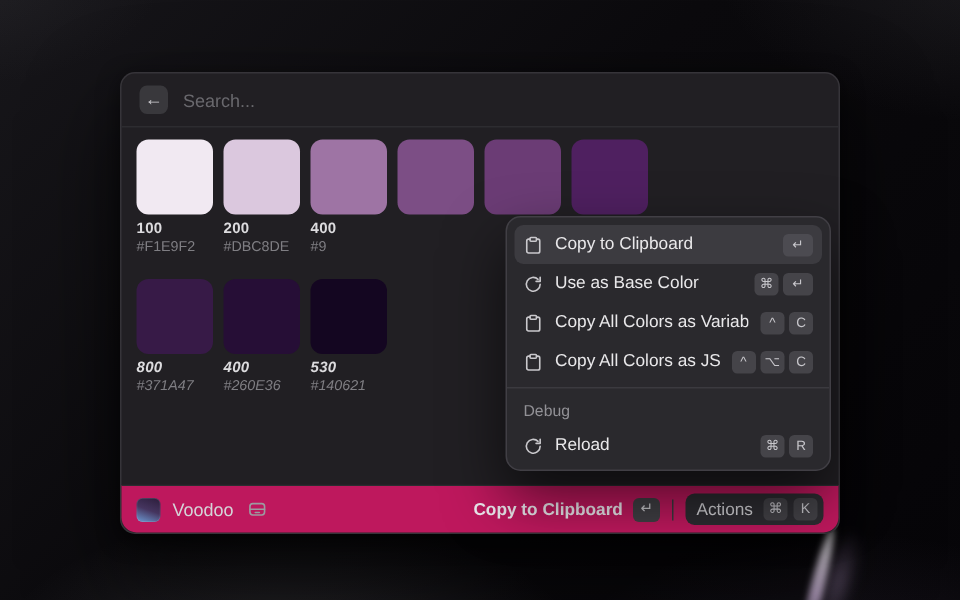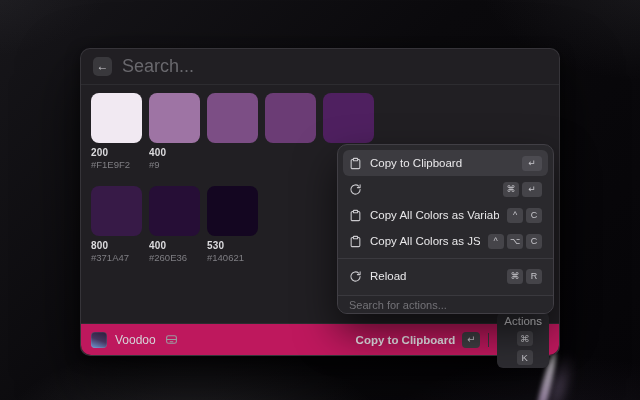--- a/index.html
+++ b/index.html
@@ -33,25 +33,25 @@
   }
   .header {
     height:36px; display:flex; align-items:center; padding:0 12px;
     border-bottom:1px solid #2d2c30;
   }
   .back-btn {
     width:19px; height:19px; border-radius:5px; background:#39383c;
     color:#cfced2; font-size:12px; line-height:19px; text-align:center;
     flex:0 0 auto; cursor:default;
   }
-  .search-ph { margin-left:10px; color:#69686d; font-size:18px; }
+  .search-ph { margin-left:10px; color:#69686d; font-size:12px; }
 
   .content { position:relative; padding:8px 10px 0; }
   .prow { display:flex; gap:7px; }
-  .prow.second { margin-top:16px; }
+  .prow.second { margin-top:16px;font-style:italic; }
   .cell { width:51px; }
   .sw { width:51px; height:50px; border-radius:8px; }
   .sw.sel { border:2px solid #ecebee; }
   .lbl { margin-top:4px; font-size:10px; font-weight:bold; color:#dcdbde; letter-spacing:0.2px; }
   .hex { margin-top:1px; font-size:9.5px; color:#7f7e83; }
 
   
   .menu {
     position:absolute; left:256px; top:95px; width:217px; height:170px;
     background:#2a292d; border:1px solid #413f45; border-radius:10px;
@@ -101,21 +101,21 @@
   .f-right { margin-left:auto; display:flex; align-items:center; }
   .f-primary { font-size:11.5px; font-weight:bold; color:#eceaee; }
   .f-key {
     min-width:18px; height:16px; padding:0 4px; margin-left:7px; border-radius:4px;
     background:#403f44; color:#c9c8cd; font-size:10px;
     display:flex; align-items:center; justify-content:center;
   }
   .f-div { width:1px; height:14px; background:#3a393e; margin:0 8px; }
   .actions-group {
     display:flex; align-items:center; gap:4px; padding:3px 4px 3px 7px;
-    border-radius:6px; background:#2d2c31;flex-direction:column;
+    border-radius:6px; background:#2d2c31;
   }
   .actions-label { font-size:11.5px; color:#d3d2d6; margin-right:3px; }
   .ag-key {
     min-width:16px; height:15px; padding:0 3px; border-radius:3.5px;
     background:#434247; color:#c7c6cb; font-size:9.5px;
     display:flex; align-items:center; justify-content:center;
   }
 </style>
 </head>
 <body>
@@ -129,22 +129,27 @@
     <div class="back-btn">
       <span>←</span>
     </div>
     <div class="search-ph">Search...</div>
   </div>
 
   <div class="content">
     <div class="prow">
       <div class="cell">
         <div class="sw" style="background: rgb(241, 233, 242);"></div>
+        <div class="lbl">100</div>
+        <div class="hex">#F1E9F2</div>
+      </div>
+      <div class="cell">
+        <div class="sw" style="background: rgb(219, 200, 222);"></div>
         <div class="lbl">200</div>
-        <div class="hex">#F1E9F2</div>
+        <div class="hex">#DBC8DE</div>
       </div>
       <div class="cell">
         <div class="sw" style="background: rgb(158, 116, 164);"></div>
         <div class="lbl">400</div>
         <div class="hex">#9</div>
       </div>
       <div class="cell">
         <div class="sw" style="background: rgb(124, 78, 133);"></div>
         <div class="lbl"></div>
         <div class="hex"></div>
@@ -194,20 +199,21 @@
       </span>
     </div>
 
     <div class="mitem">
       <span class="micon">
         <svg viewBox="0 0 24 24" fill="none" stroke="currentColor" stroke-width="2" stroke-linecap="round" stroke-linejoin="round">
             <path d="M20.5 12a8.5 8.5 0 1 1-2.6-6.1"></path>
             <path d="M20.5 3.5v5h-5"></path>
           </svg>
       </span>
+      <span class="mlabel">Use as Base Color</span>
       <span class="keys">
         <span class="key">⌘</span>
         <span class="key wide">↵</span>
       </span>
     </div>
 
     <div class="mitem">
       <span class="micon">
         <svg viewBox="0 0 24 24" fill="none" stroke="currentColor" stroke-width="2" stroke-linecap="round" stroke-linejoin="round">
             <rect x="8" y="2.5" width="8" height="4.5" rx="1.2"></rect>
@@ -230,36 +236,36 @@
       </span>
       <span class="mlabel">Copy All Colors as JSON</span>
       <span class="keys">
         <span class="key">^</span>
         <span class="key">⌥</span>
         <span class="key">C</span>
       </span>
     </div>
 
     <div class="msep"></div>
+    <div class="msection">Debug</div>
 
     <div class="mitem">
       <span class="micon">
         <svg viewBox="0 0 24 24" fill="none" stroke="currentColor" stroke-width="2" stroke-linecap="round" stroke-linejoin="round">
             <path d="M20.5 12a8.5 8.5 0 1 1-2.6-6.1"></path>
             <path d="M20.5 3.5v5h-5"></path>
           </svg>
       </span>
       <span class="mlabel">Reload</span>
       <span class="keys">
         <span class="key">⌘</span>
         <span class="key">R</span>
       </span>
     </div>
 
-    <div class="menu-search">Search for actions...</div>
   </div>
 
   <div class="footer">
     <div class="app-icon"></div>
     <div class="app-name">Voodoo</div>
     <div class="deck-icon">
       <svg viewBox="0 0 24 24" fill="none" stroke="currentColor" stroke-width="2" stroke-linecap="round">
           <rect x="3" y="5" width="18" height="14" rx="3.5"></rect>
           <path d="M3 12h18"></path>
           <path d="M9.5 16h5"></path>

